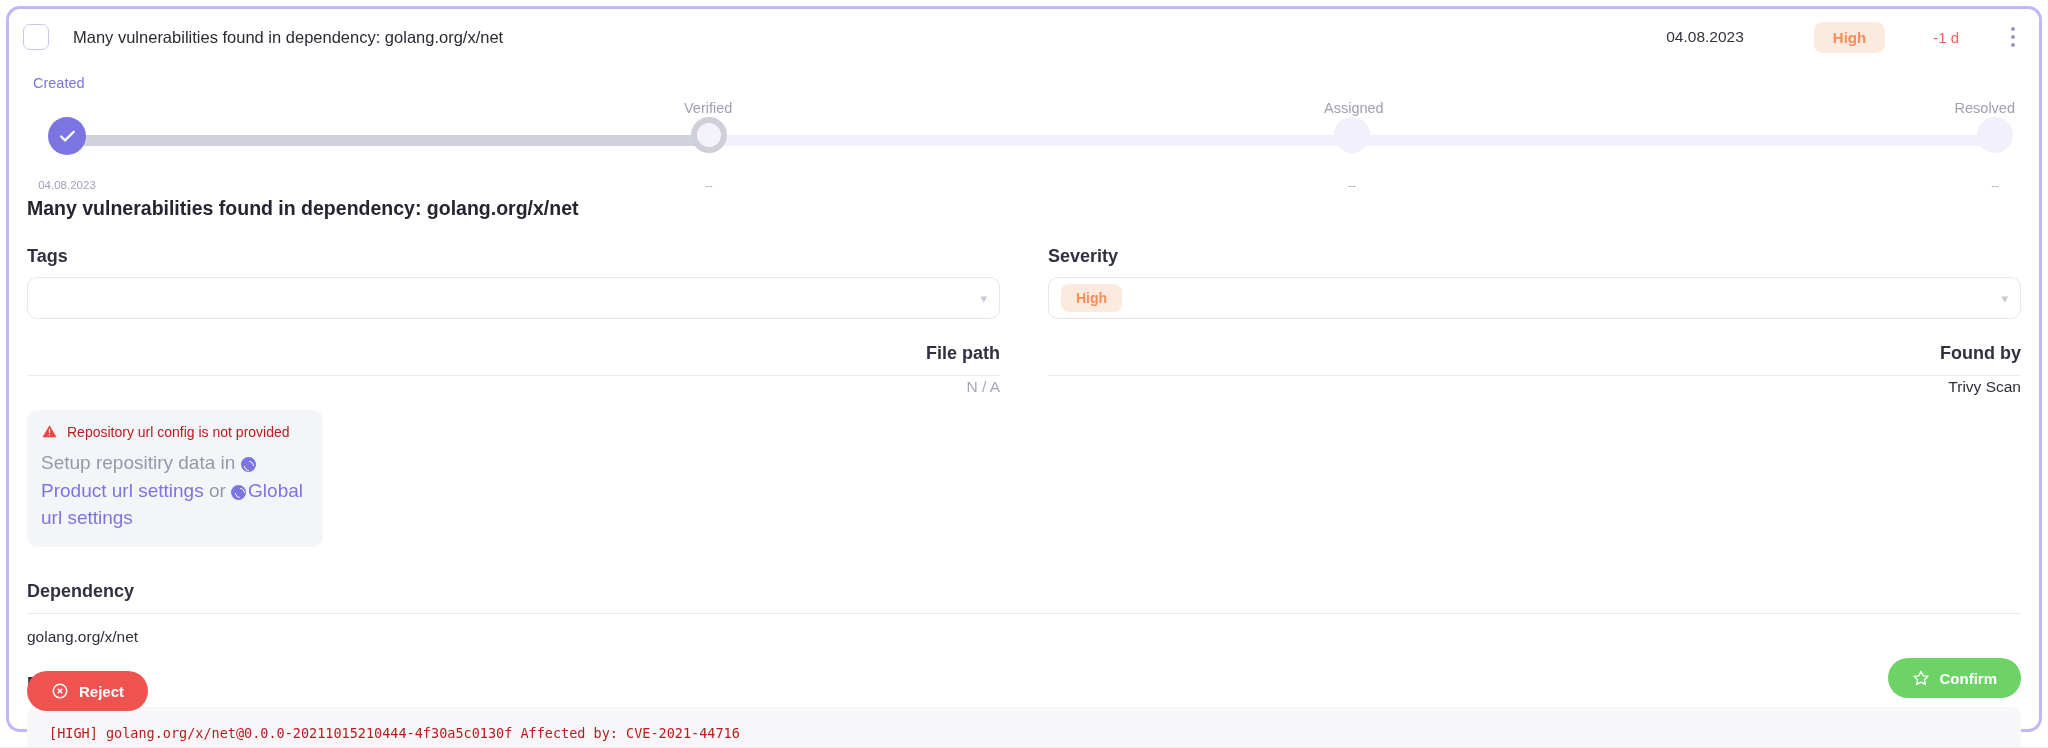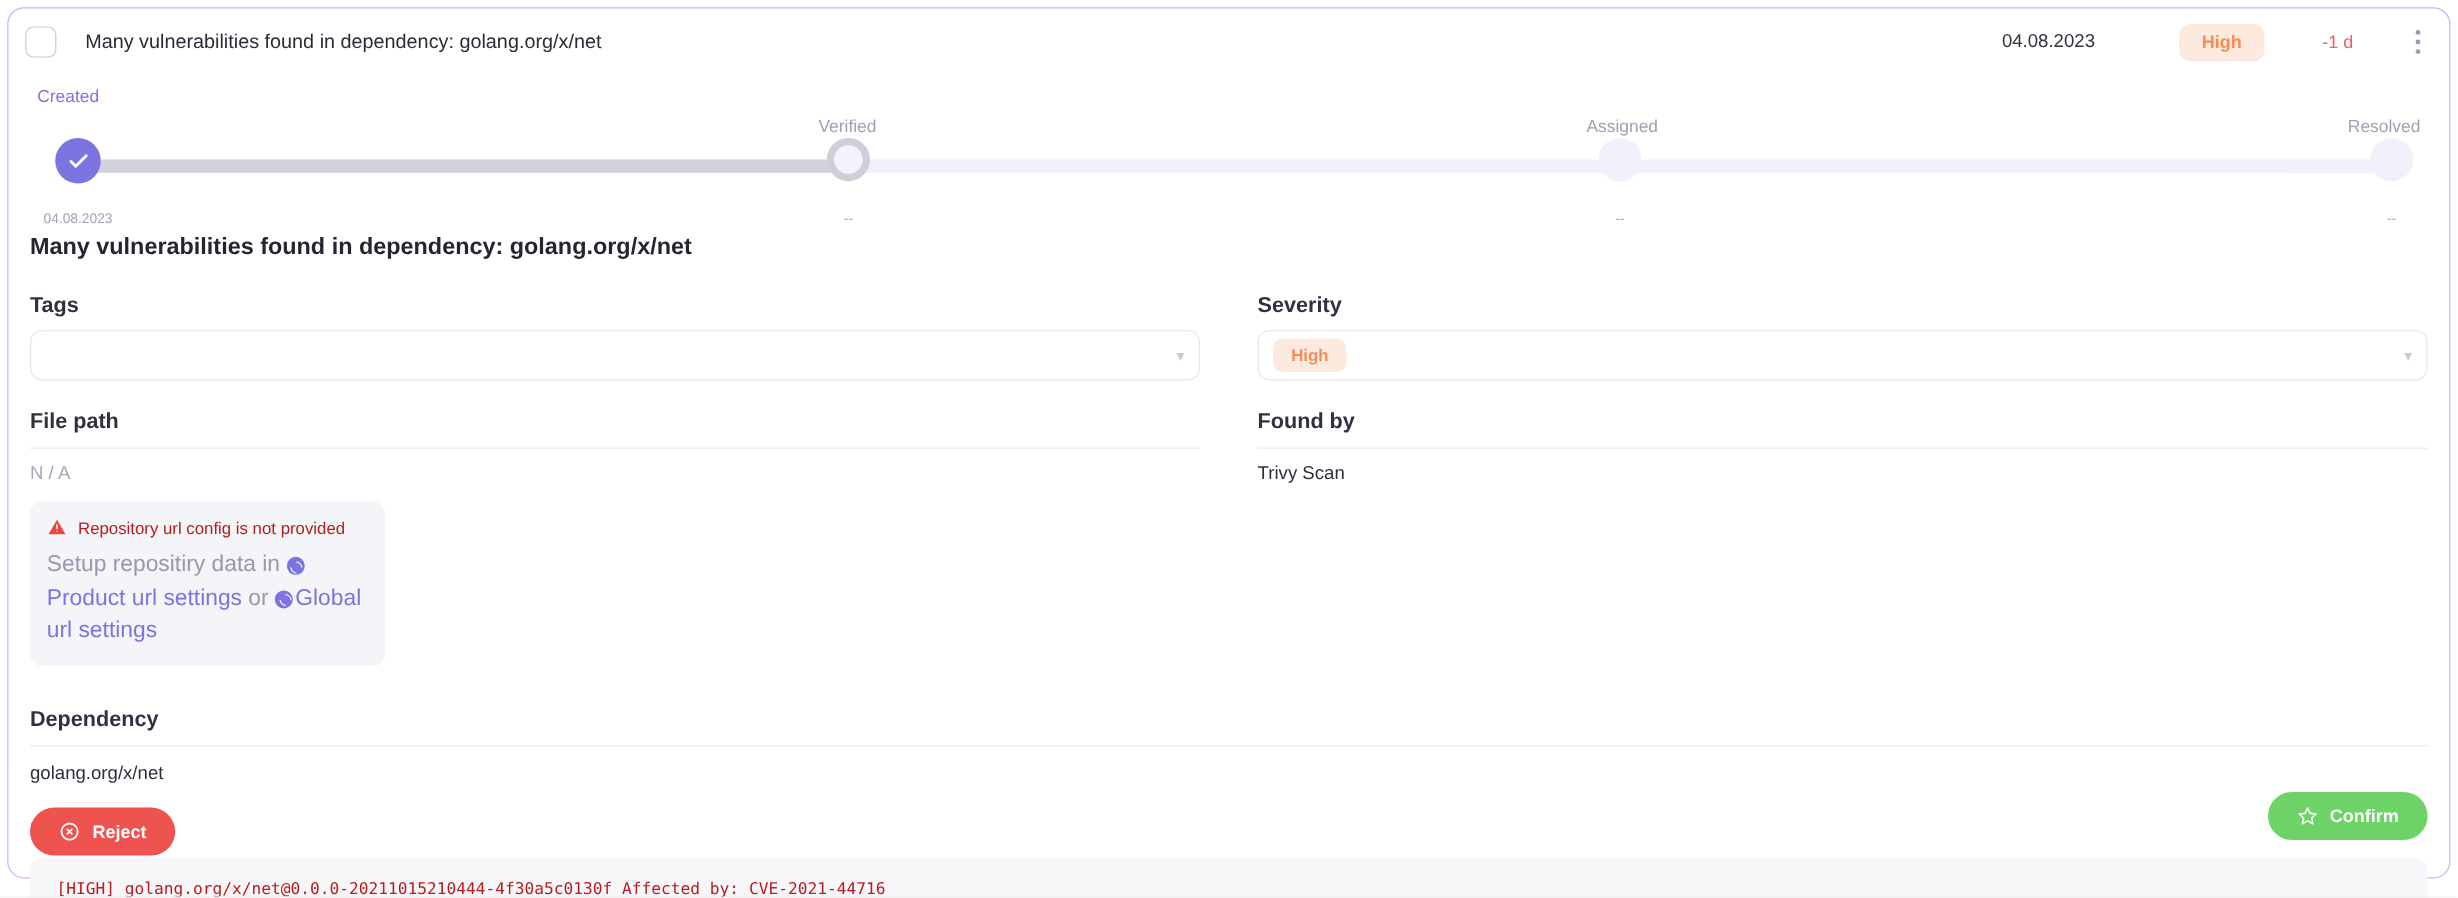--- a/index.html
+++ b/index.html
@@ -12,21 +12,21 @@
   #root {
     position: relative;
     width: 2048px; height: 748px;
     background: #ffffff;
   }
   .card {
     position: absolute;
     left: 6px; top: 6px;
     width: 2036px; height: 726px;
     background: #ffffff;
-    border: 1px solid #c4b5fd;
+    border: 3px solid #c4b5fd;
     border-radius: 14px;
   }
 
   
   .hdr {
     position: absolute; left: 0; top: 0;
     width: 100%; height: 56px;
     display: flex; align-items: center;
   }
   .chk {
@@ -134,26 +134,26 @@
     background: #fff;
     cursor: pointer;
   }
   .sev-chip {
     background: #fdeade; color: #f58d58;
     font-size: 14px; font-weight: bold;
     padding: 6px 15px; border-radius: 8px;
   }
   .chev { margin-left: auto; color: #c9c9d6; font-size: 13px; }
 
-  .underline-field { margin-top: 24px; }
+  .underline-field { margin-top: 24px; text-align: right; }
   .underline-field .rule {
     margin-top: 11px; height: 1px; background: #e9e9f0; width: 100%;
   }
   .underline-field .val {
-    margin-top: 12px; font-size: 15.5px; color: #2f2f3c;
+    margin-top: 2px; font-size: 15.5px; color: #2f2f3c;
   }
   .underline-field .val.muted { color: #a6a6b6; }
 
   .alert {
     margin-top: 14px;
     width: 296px;
     background: #f4f5f8;
     border-radius: 10px;
     padding: 13px 14px 15px 14px;
   }

